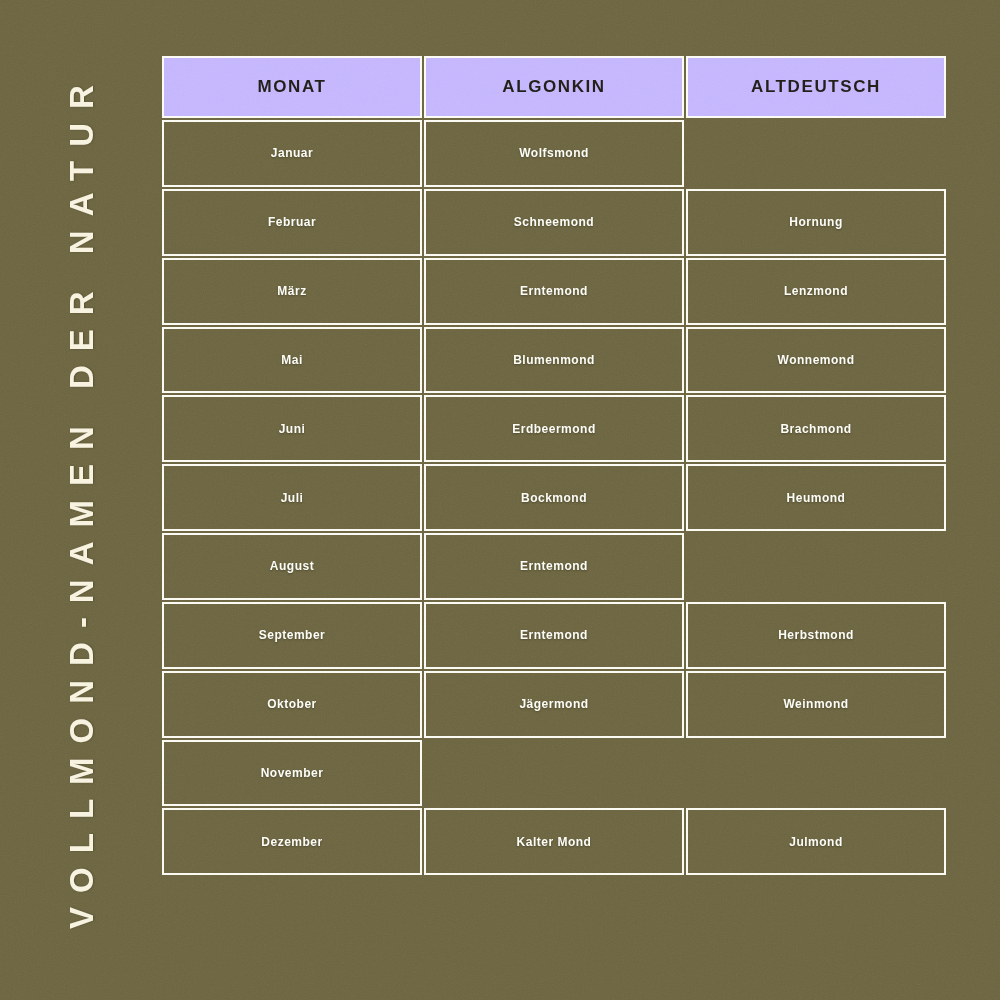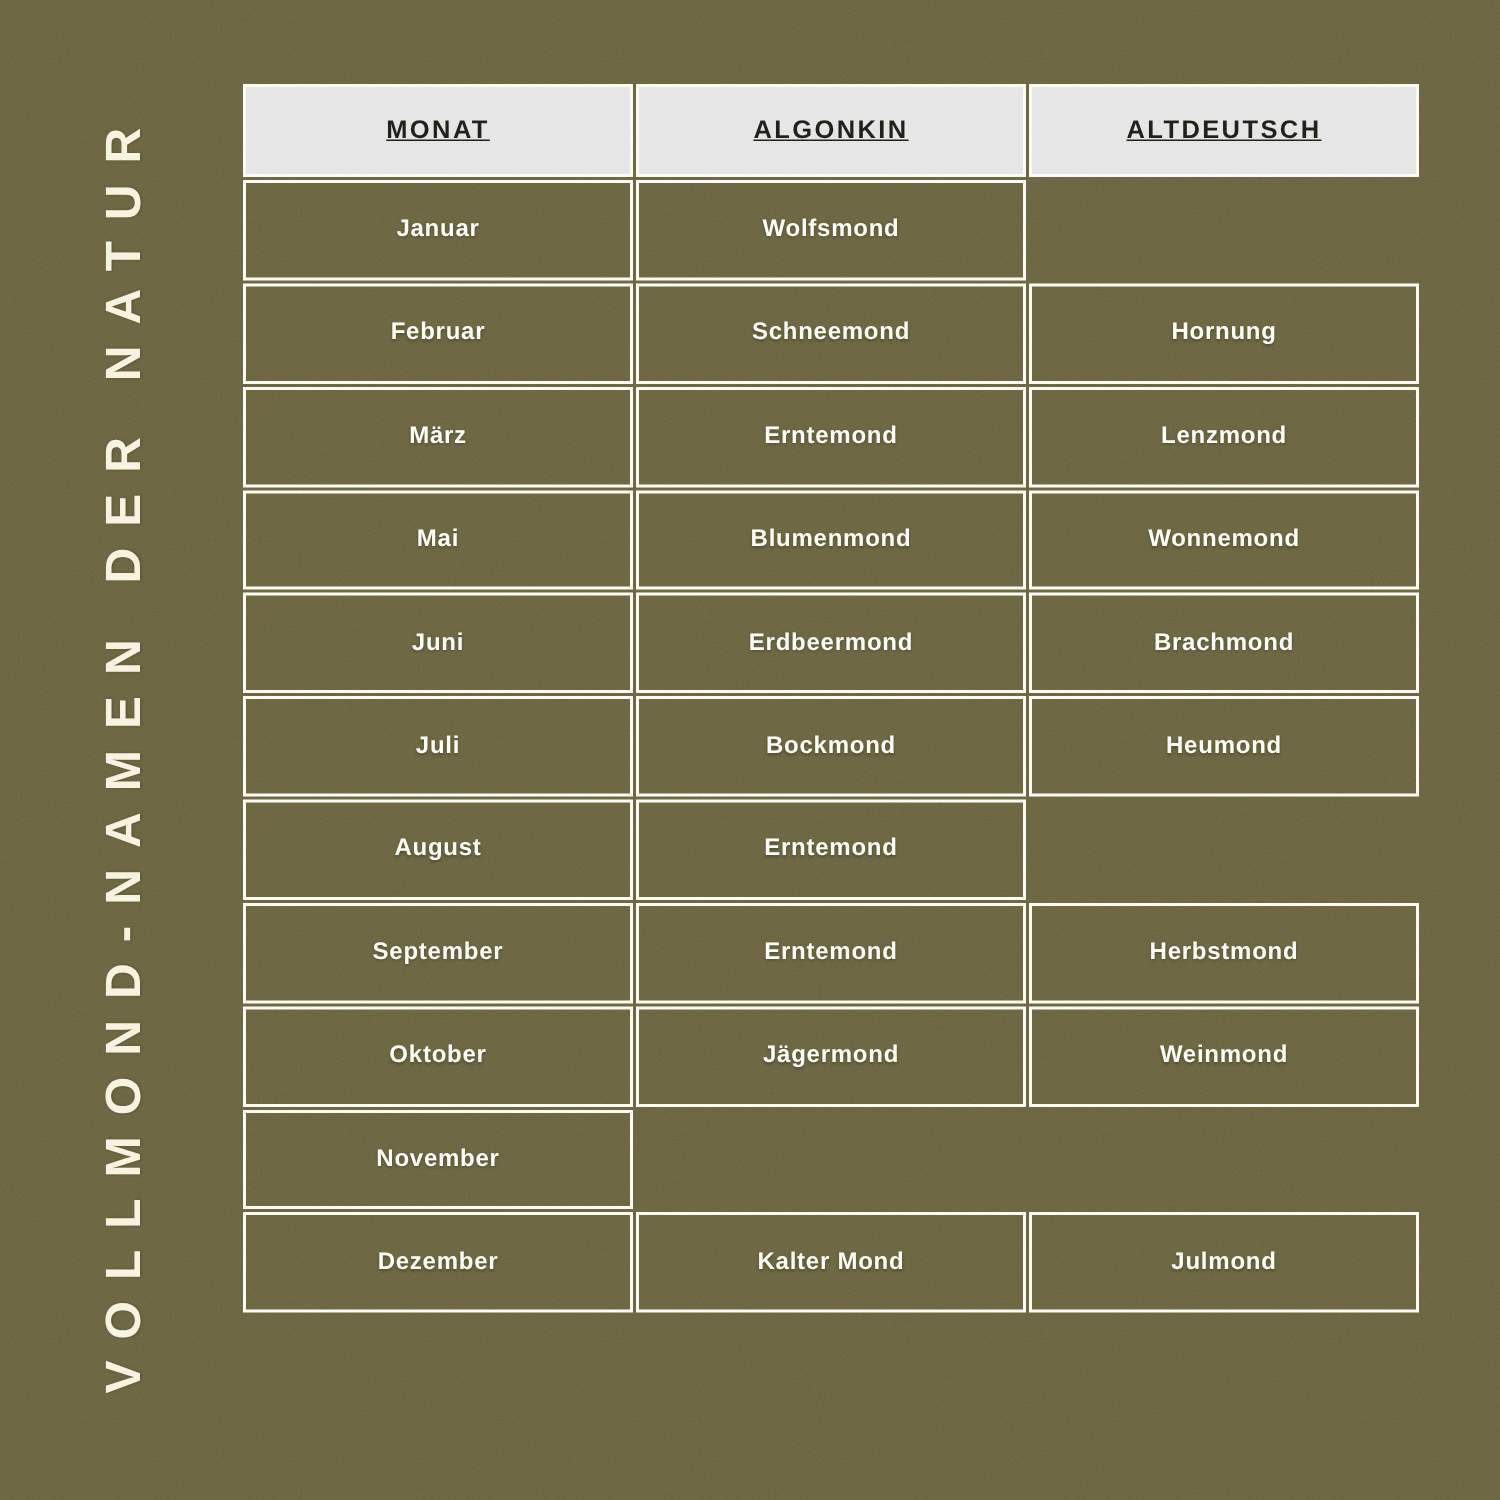--- a/index.html
+++ b/index.html
@@ -61,31 +61,30 @@
   }
   .t-cell {
     border: 2px solid #fcfbf3;
     display: flex;
     align-items: center;
     justify-content: center;
     text-align: center;
     box-sizing: border-box;
   }
   .t-head .t-cell {
-    background: #e5e5e5;
+    background: #c4b5fd;
     color: #201f18;
     font-size: 17px;
     font-weight: 700;
     letter-spacing: 1.6px;
-    text-decoration: underline;
   }
   .t-body .t-cell {
     background: transparent;
     color: #fdfdf8;
-    font-size: 16px;
+    font-size: 12px;
     font-weight: 700;
     letter-spacing: 0.5px;
     text-shadow: 0 1px 2px rgba(35,32,16,0.4);
   }
 </style>
 </head>
 <body>
 
 <div class="title">VOLLMOND-NAMEN DER NATUR</div>
 

